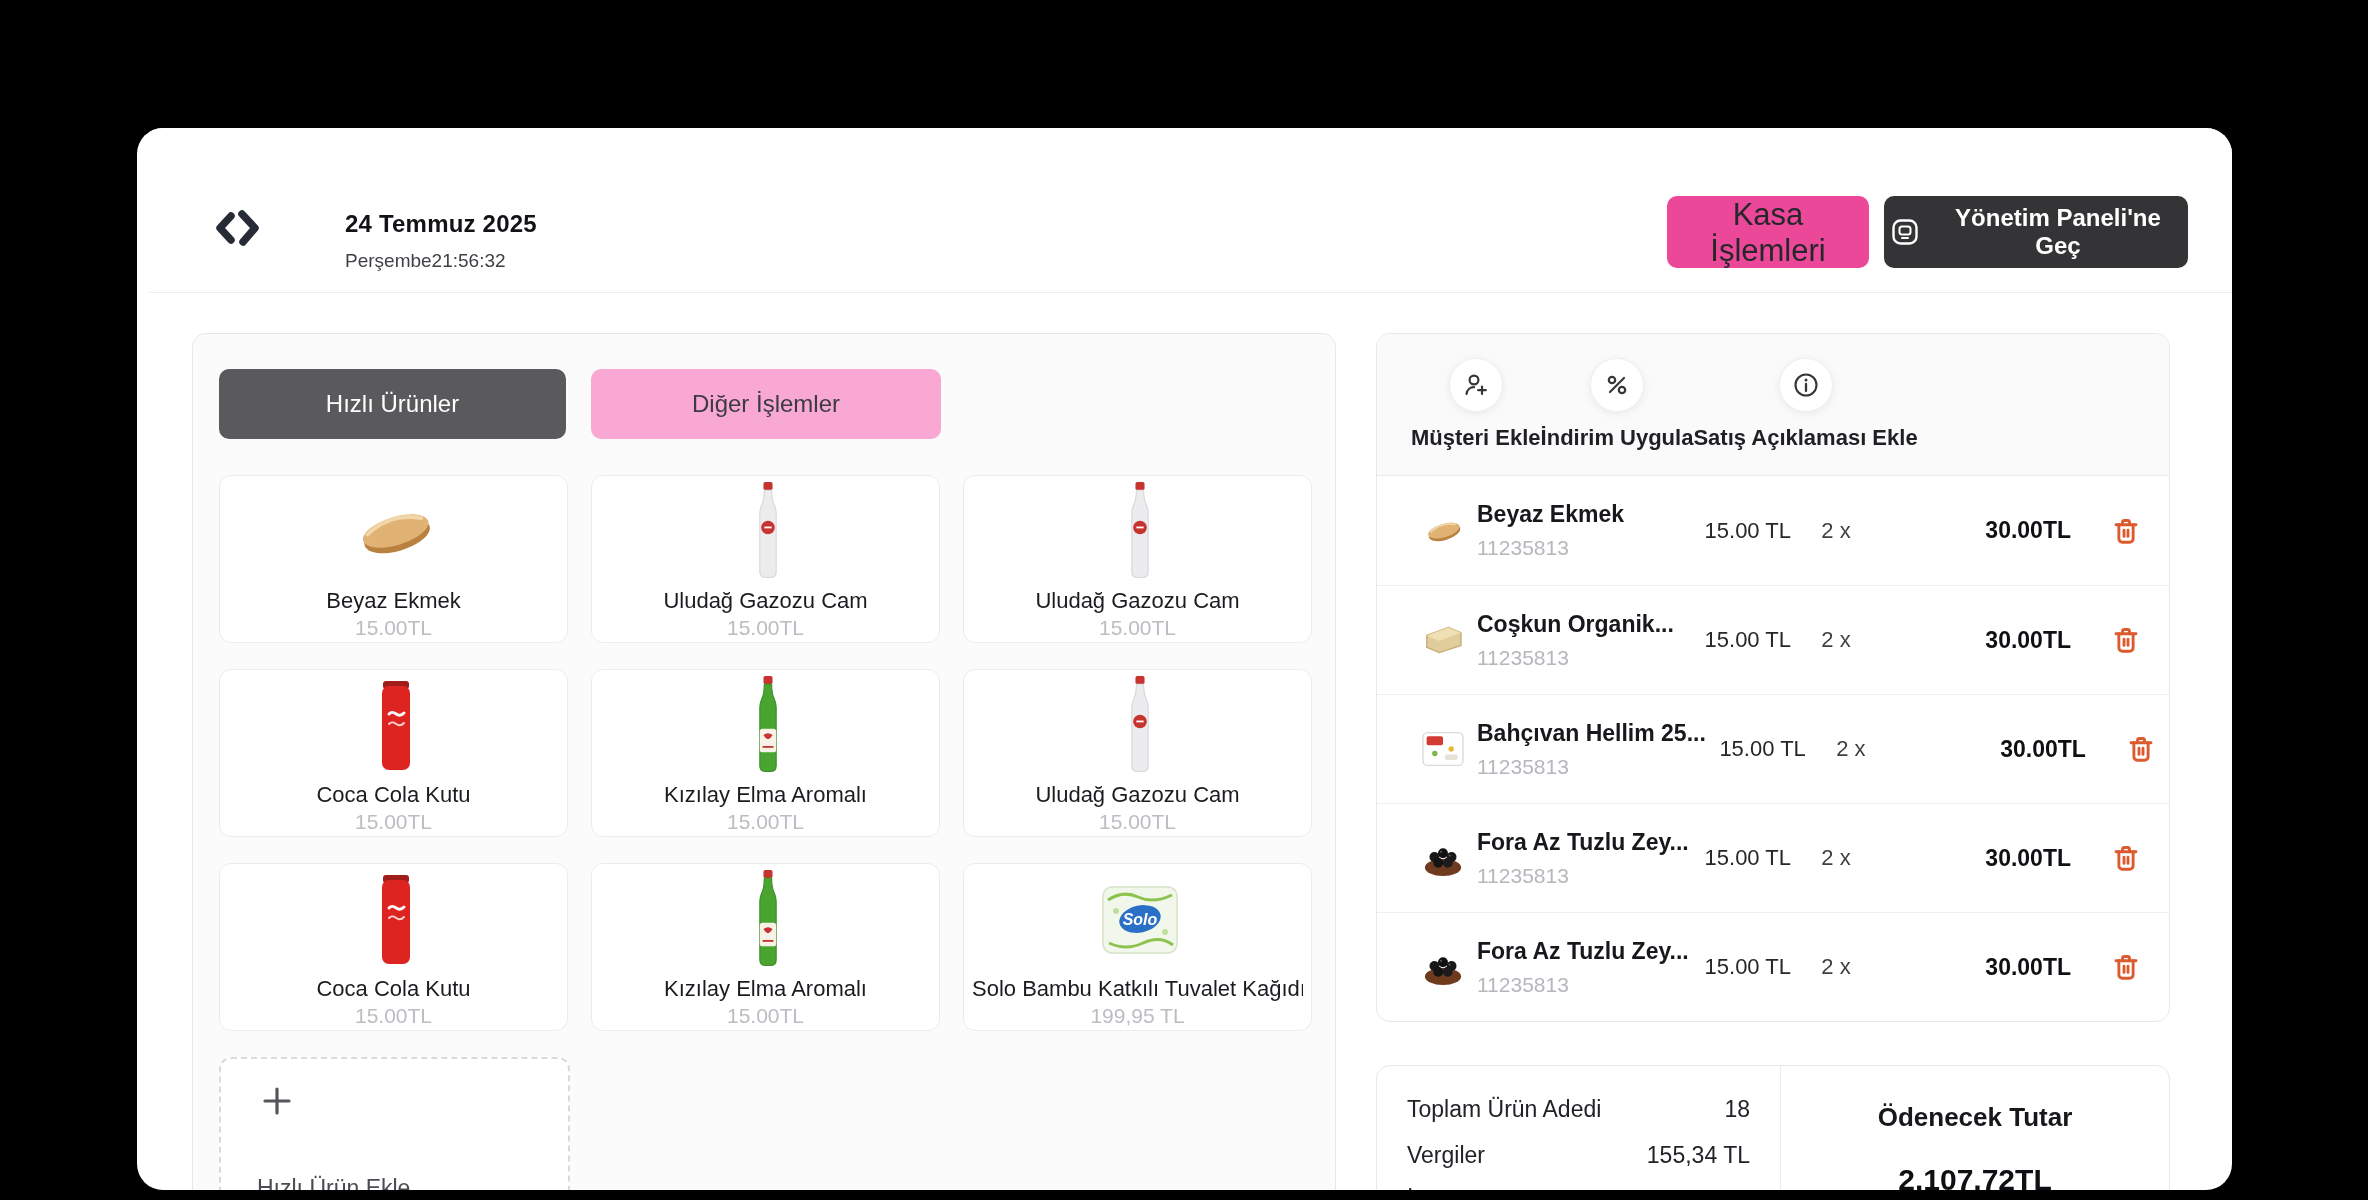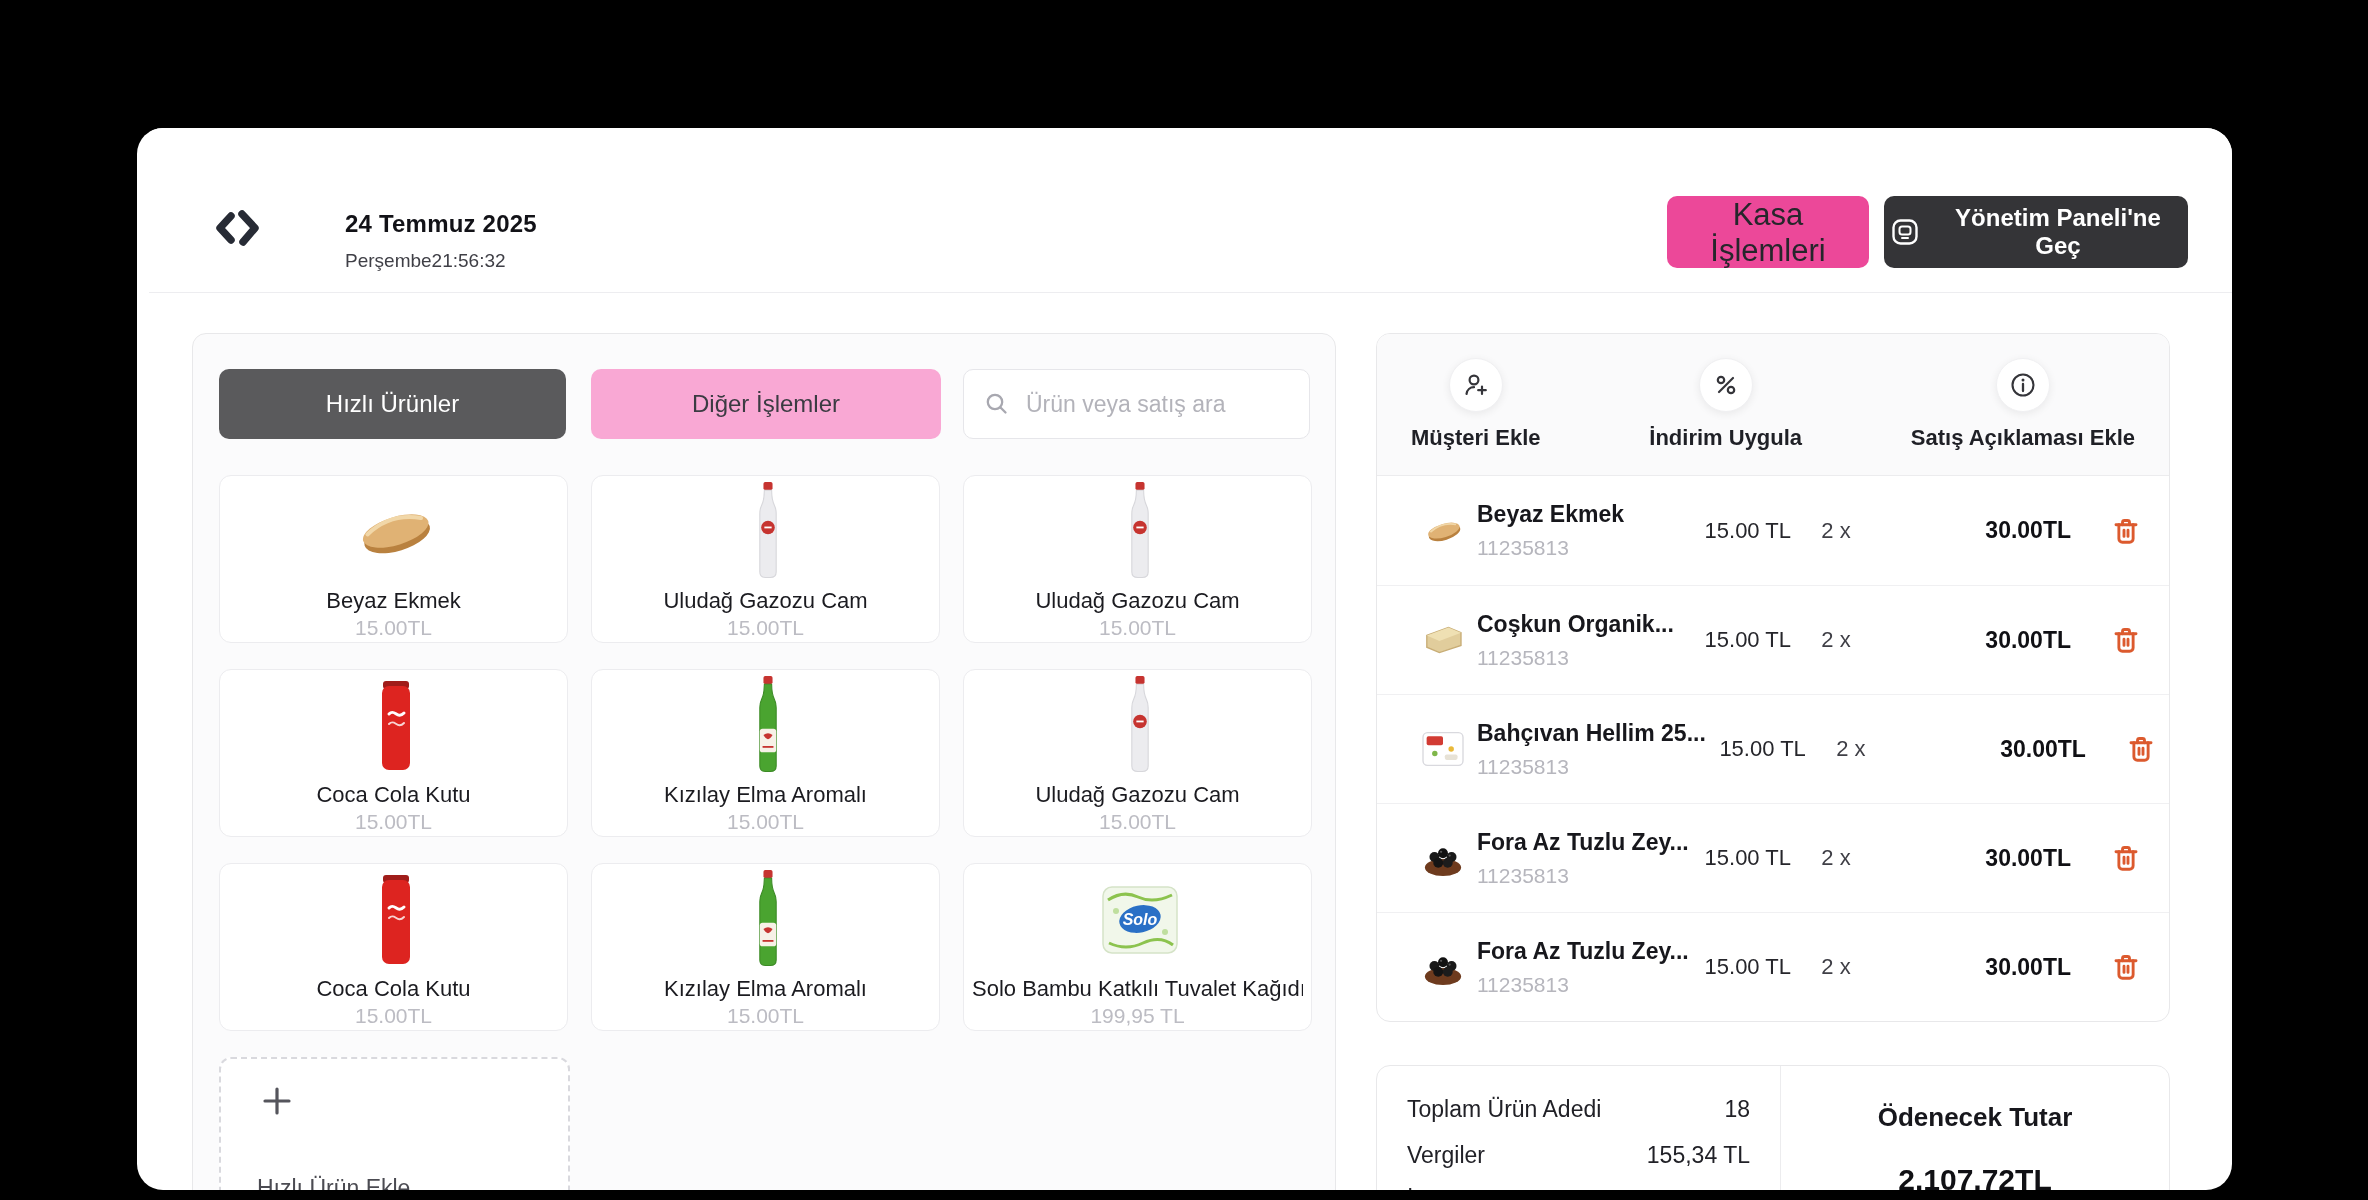--- a/index.html
+++ b/index.html
@@ -46,21 +46,21 @@
 
   .add-card{position:absolute;left:26px;top:723px;width:347px;height:330px;background:#fff;
         border:2px dashed #d9d9de;border-radius:12px;cursor:pointer;}
   .add-plus{position:absolute;left:36px;top:22px;}
   .add-label{position:absolute;left:36px;top:116px;font-size:23px;color:#4b4b52;}
 
   
   .right-panel{position:absolute;left:1239px;top:205px;width:794px;height:689px;background:#fff;
         border:1px solid #e8e8ea;border-radius:14px;overflow:hidden;box-sizing:border-box;}
   .cart-actions{position:absolute;left:0;top:0;right:0;height:142px;background:#fafafb;
-        border-bottom:1px solid #ececee;display:flex;justify-content:space-between;align-items:center;
+        border-bottom:1px solid #ececee;display:flex;align-items:center;
         padding:0 34px;box-sizing:border-box;}
   .action{display:flex;flex-direction:column;align-items:center;gap:13px;cursor:pointer;}
   .action-circle{width:52px;height:52px;border-radius:50%;background:#fff;border:1px solid #f0f0f2;
         box-shadow:0 2px 8px rgba(0,0,0,.07);display:flex;align-items:center;justify-content:center;}
   .action-label{font-size:22px;font-weight:600;color:#1f2026;white-space:nowrap;}
 
   .cart-list{position:absolute;left:0;top:142px;right:0;bottom:0;}
   .cart-row{height:109px;display:grid;grid-template-columns:56px 1fr 100px 90px 190px 70px;
         align-items:center;padding:0 28px 0 44px;box-sizing:border-box;}
   .cart-row + .cart-row{border-top:1px solid #f0f0f2;}
@@ -112,29 +112,20 @@
           <path d="M12 21h6" stroke="#fff" stroke-width="2" stroke-linecap="round"></path>
         </svg>
       </span>
       <span>Yönetim Paneli'ne Geç</span>
     </button>
   </div>
 
   <div class="left-panel">
     <button class="tab tab-active">Hızlı Ürünler</button>
     <button class="tab tab-idle">Diğer İşlemler</button>
-    <div class="searchbox">
-      <span>
-        <svg width="26" height="26" viewBox="0 0 26 26">
-          <circle cx="11" cy="11" r="7.2" fill="none" stroke="#a8a8b0" stroke-width="2.3"></circle>
-          <path d="M16.5 16.5 L21.5 21.5" stroke="#a8a8b0" stroke-width="2.3" stroke-linecap="round"></path>
-        </svg>
-      </span>
-      <input type="text" placeholder="Ürün veya satış ara" style="">
-    </div>
 
     <div class="pcell c0 r0">
       <div class="pimg">
         <svg width="96" height="64" viewBox="0 0 96 64">
           <g transform="rotate(-17 48 32)">
             <ellipse cx="48" cy="36" rx="34" ry="15" fill="#b9813f"></ellipse>
             <ellipse cx="48" cy="31" rx="34" ry="14" fill="#e0b274"></ellipse>
             <path d="M20 26 Q48 12 76 26" stroke="#f1d7a8" stroke-width="4" fill="none" stroke-linecap="round"></path>
           </g>
         </svg>

